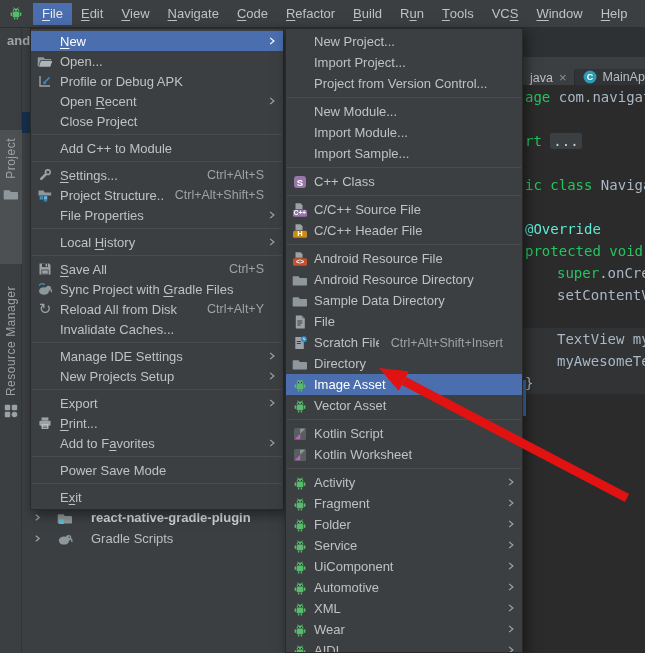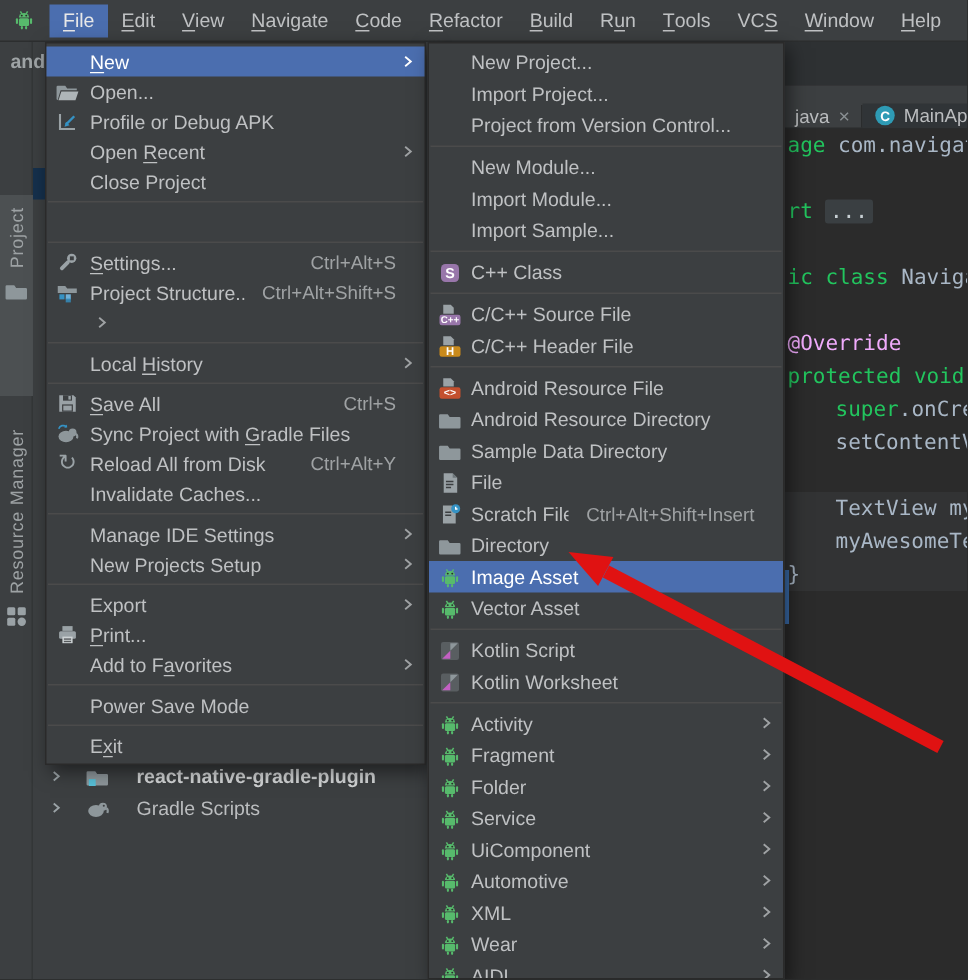--- a/index.html
+++ b/index.html
@@ -49,21 +49,21 @@
   .etab { display:flex; align-items:center; padding:0 7px; font-size:12.5px; color:#BBBDBF;
           border-right:1px solid #2a2c2d; white-space:nowrap; }
   .etab .close-x { margin-left:6px; color:#8A9093; font-size:13px; }
   .etab.t2 { background:#303437; flex:1; }
   .etab .cicon { width:15px; height:15px; margin-right:5px; flex:0 0 auto; }
   .code { position:absolute; left:0; top:58px; width:122px;
           font-family:"DejaVu Sans Mono", monospace; font-size:14px; }
   .cline { height:22px; line-height:22px; white-space:pre; overflow:hidden; padding-left:2px; }
   .cline.hl { background:#323334; }
   .cline .kw { color:#22c55e; }
-  .cline .ann { color:#f0abfc; }
+  .cline .ann { color:#5eead4; }
   .cline .plain { color:#A9B7C6; }
   .cline .folded { background:#3A3F42; color:#C8D0D4; border-radius:2px; padding:0 3px; }
   .gutter-strip { position:absolute; left:0; top:352px; width:3px; height:36px; background:#3B6EAE; }
 
   
   .menu { position:absolute; background:#3C3F41; border:1px solid #2a2a2a;
           box-shadow:3px 4px 12px rgba(0,0,0,.5); z-index:30; padding:2px 0; }
   #file-menu { left:30px; top:28px; width:254px; }
   #new-submenu { left:285px; top:28px; width:238px; height:625px; overflow:hidden; }
   .mrow { display:flex; align-items:center; padding:0 6px 0 4px; color:#BFC1C3; font-size:13px;
@@ -284,20 +284,21 @@
       <div class="mrow">
         <span class="micon"></span>
         <span class="mlabel">Close Project</span>
         <span class="marrow"></span>
       </div>
       <div class="msep">
         <div></div>
       </div>
       <div class="mrow">
         <span class="micon"></span>
+        <span class="mlabel">Add C++ to Module</span>
         <span class="marrow"></span>
       </div>
       <div class="msep">
         <div></div>
       </div>
       <div class="mrow">
         <span class="micon">
           <span style="display: inline-flex; width: 16px; height: 16px; align-items: center; justify-content: center;">
             <svg width="16" height="16" viewBox="0 0 16 16">
               <circle cx="10.8" cy="5.2" r="3.1" fill="#9AA2A6"></circle>
@@ -320,20 +321,21 @@
               <rect x="6.8" y="12" width="3.4" height="2.6" fill="#3592C4" opacity="0.8"></rect>
             </svg>
           </span>
         </span>
         <span class="mlabel">Project Structure...</span>
         <span class="msc">Ctrl+Alt+Shift+S</span>
         <span class="marrow"></span>
       </div>
       <div class="mrow">
         <span class="micon"></span>
+        <span class="mlabel">File Properties</span>
         <span class="marrow"><svg width="10" height="10" viewBox="0 0 16 16">
             <polyline points="5,3 11,8 5,13" fill="none" stroke="currentColor" stroke-width="2"></polyline>
           </svg></span>
       </div>
       <div class="msep">
         <div></div>
       </div>
       <div class="mrow">
         <span class="micon"></span>
         <span class="mlabel">Local <u>H</u>istory</span>

